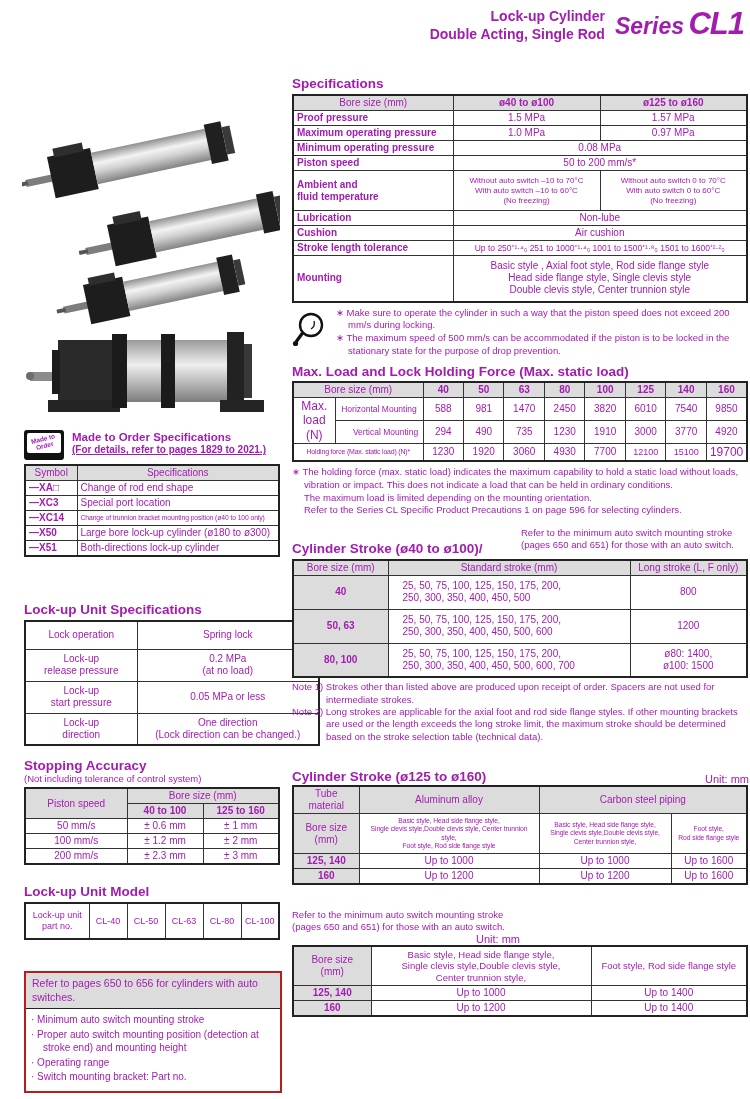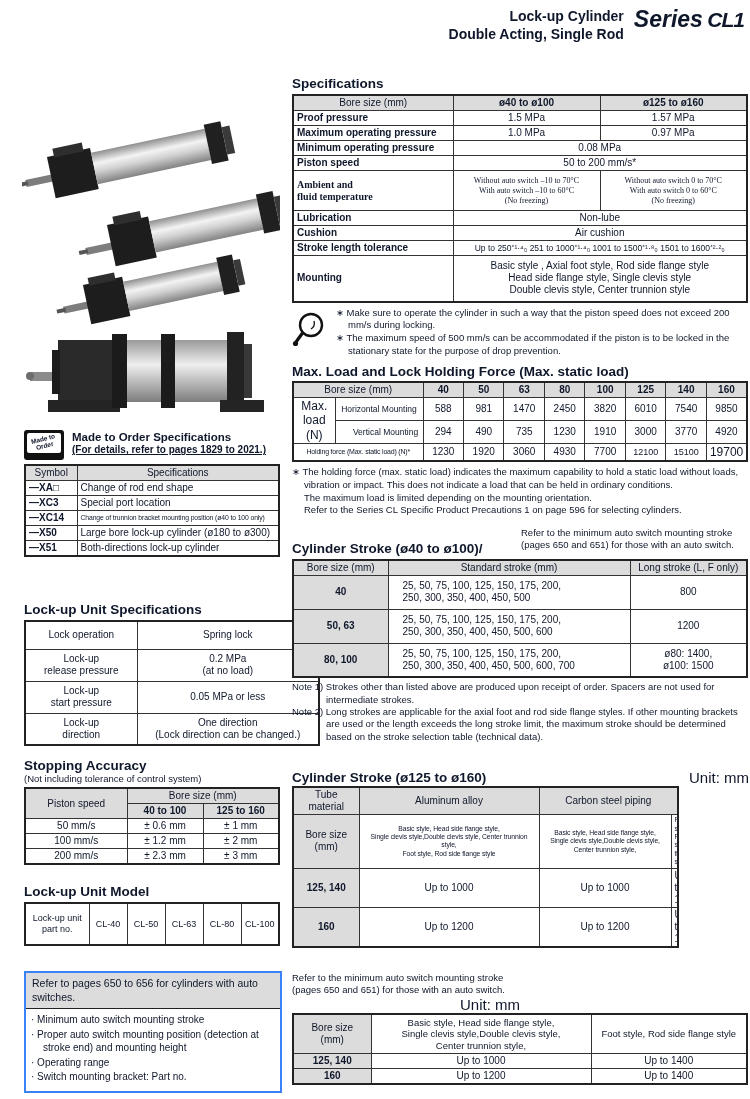--- a/index.html
+++ b/index.html
@@ -1,17 +1,17 @@
 <!DOCTYPE html>
 <html><head>
 <meta charset="utf-8">
 <style>
   html,body{margin:0;padding:0;background:#fff;}
   .page{position:relative;width:750px;height:1099px;background:#fff;overflow:hidden;
-        font-family:"Liberation Sans",sans-serif;color:#0f172a;}
+        font-family:"Liberation Sans",sans-serif;color:#a21caf;}
   
   table{border-collapse:collapse;table-layout:fixed;}
   td,th{border:1px solid #333;padding:1px 3px;font-weight:normal;vertical-align:middle;
         font-size:10px;line-height:1.2;overflow:hidden;}
   table{border:2px solid #222;}
   .gray{background:#dcdcdc;}
   .c{text-align:center;}
   .b{font-weight:bold;}
   .pre{white-space:pre-line;}
   .sm{font-size:8px;line-height:1.25;}
@@ -24,39 +24,39 @@
   .indent{padding-left:12px;margin:0;}
   
   .photos{position:absolute;left:22px;top:100px;}
   .leftcol-block{position:absolute;left:24px;width:258px;}
   .mto{top:430px;} .lus{top:602px;} .sa{top:758px;} .lum{top:884px;} .refbox-wrap{top:971px;}
   .rightcol{position:absolute;left:292px;top:76px;width:457px;}
   
   .pagehead{position:absolute;top:6px;left:360px;width:384px;display:flex;align-items:flex-start;justify-content:flex-end;}
   .pagehead .tl{text-align:right;font-weight:bold;font-size:14px;line-height:1.25;margin-right:10px;margin-top:2px;}
   .series{font-style:italic;font-weight:bold;white-space:nowrap;}
-  .series .w1{font-size:23px;} .series .w2{font-size:21px;letter-spacing:-1px;}
+  .series .w1{font-size:23px;} .series .w2{font-size:31px;letter-spacing:-1px;}
   
   .mto-head{display:flex;align-items:flex-start;margin-bottom:4px;}
   .mto-icon{width:40px;height:30px;background:#111;border-radius:3px;position:relative;margin-right:8px;flex:none;}
   .mto-icon .scr{position:absolute;left:3px;top:3px;right:3px;bottom:7px;background:#fff;border-radius:2px;
      display:flex;align-items:center;justify-content:center;}
   .mto-icon .scr span{font-size:6.5px;font-weight:bold;transform:rotate(-14deg);text-align:center;line-height:1.05;}
   .mto-icon .base{position:absolute;bottom:1px;left:12px;right:12px;height:3px;background:#111;}
   .mto-title{font-size:11.5px;font-weight:bold;line-height:1.25;}
   .mto-sub{font-size:10px;font-weight:bold;text-decoration:underline;}
   
   .magrow{display:flex;margin-top:4px;}
   .magicon{flex:none;width:44px;padding-top:2px;}
   
   .strokehead{display:flex;justify-content:space-between;align-items:flex-start;}
   .refer{width:228px;font-size:9.5px;line-height:1.25;}
-  .unit{font-size:15px;text-align:right;margin:0;}
-  
-  .refbox{border:2px solid #3b82f6;width:254px;}
+  .unit{font-size:11px;text-align:right;margin:0;}
+  
+  .refbox{border:2px solid #b91c1c;width:254px;}
   .refbox .rb-head{background:#dcdcdc;border-bottom:1px solid #222;font-size:10.5px;padding:4px 6px;line-height:1.3;}
   .refbox .rb-body{padding:4px 5px 6px 5px;font-size:10px;line-height:1.35;}
   .secspace{height:6px;}
 </style>
 </head>
 <body>
 
 <div class="page">
 
   <div class="pagehead">
@@ -249,21 +249,21 @@
     <table style="width:256px;">
       <colgroup>
           <col style="width:64px">
           <col>
           <col>
           <col>
           <col>
           <col>
         </colgroup>
       <tbody>
-      <tr style="height:42px;margin-left:16px;">
+      <tr style="height:36px;margin-left:16px;">
         <td class="c pre" style="font-size:9px;">Lock-up unit
 part no.</td>
         <td class="c" style="font-size:9px;">CL-40</td>
         <td class="c" style="font-size:9px;">CL-50</td>
         <td class="c" style="font-size:9px;">CL-63</td>
         <td class="c" style="font-size:9px;">CL-80</td>
         <td class="c" style="font-size:9px;">CL-100</td>
       </tr>
     </tbody>
       </table>
@@ -307,21 +307,21 @@
         <td class="c">0.97 MPa</td>
       </tr>
       <tr>
         <td class="b">Minimum operating pressure</td>
         <td class="c" colspan="2">0.08 MPa</td>
       </tr>
       <tr>
         <td class="b">Piston speed</td>
         <td class="c" colspan="2">50 to 200 mm/s*</td>
       </tr>
-      <tr style="height:40px;font-family:Liberation Serif, serif;">
+      <tr style="height:40px;">
         <td class="b pre">Ambient and
 fluid temperature</td>
         <td class="c pre sm">Without auto switch –10 to 70°C
 With auto switch –10 to 60°C
 (No freezing)</td>
         <td class="c pre sm">Without auto switch 0 to 70°C
 With auto switch 0 to 60°C
 (No freezing)</td>
       </tr>
       <tr>
@@ -481,21 +481,21 @@
 
     <div style="height:26px;"></div>
 
     <div style="display:flex;justify-content:space-between;align-items:flex-end;">
       <div class="h1" style="margin-bottom:1px;">
         <span>Cylinder Stroke</span>
         <span>(ø125 to ø160)</span>
       </div>
       <p class="unit">Unit: mm</p>
     </div>
-    <table style="width:387px;">
+    <table style="width:456px;">
       <colgroup>
           <col style="width:66px">
           <col style="width:180px">
           <col style="width:132px">
           <col>
         </colgroup>
       <tbody>
           <tr>
         <th class="gray c">Tube material</th>
         <th class="gray c">Aluminum alloy</th>

